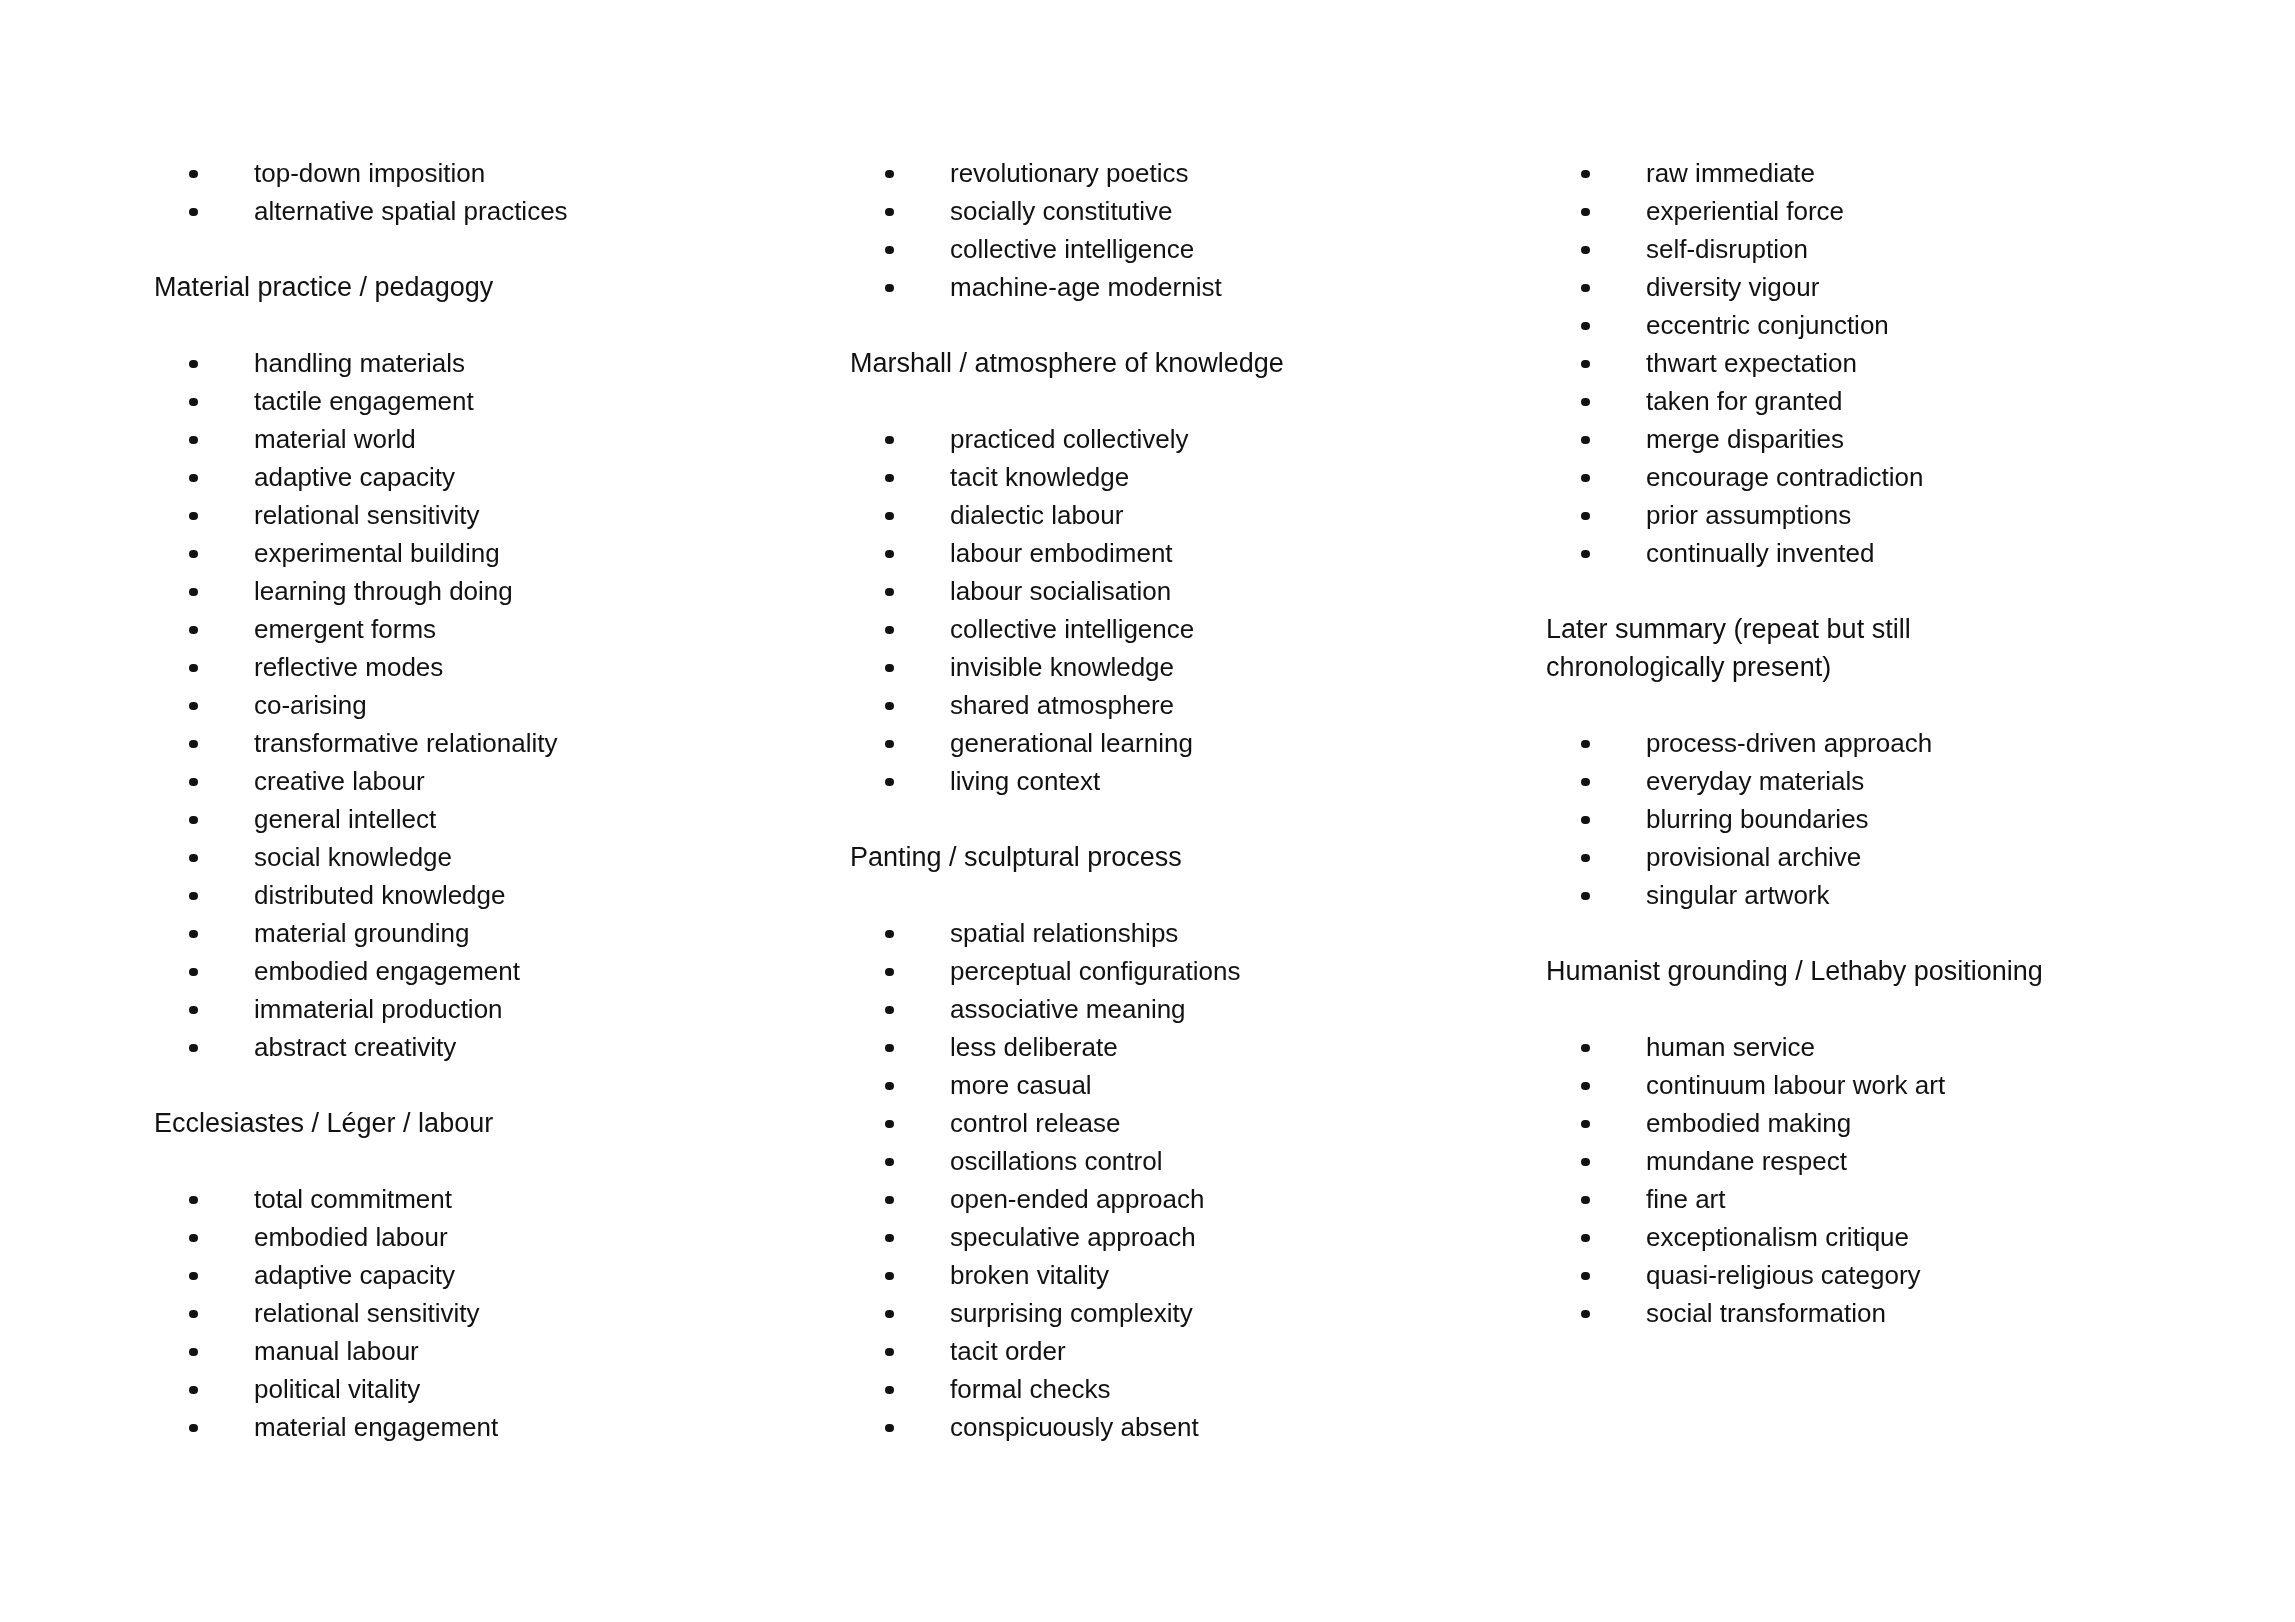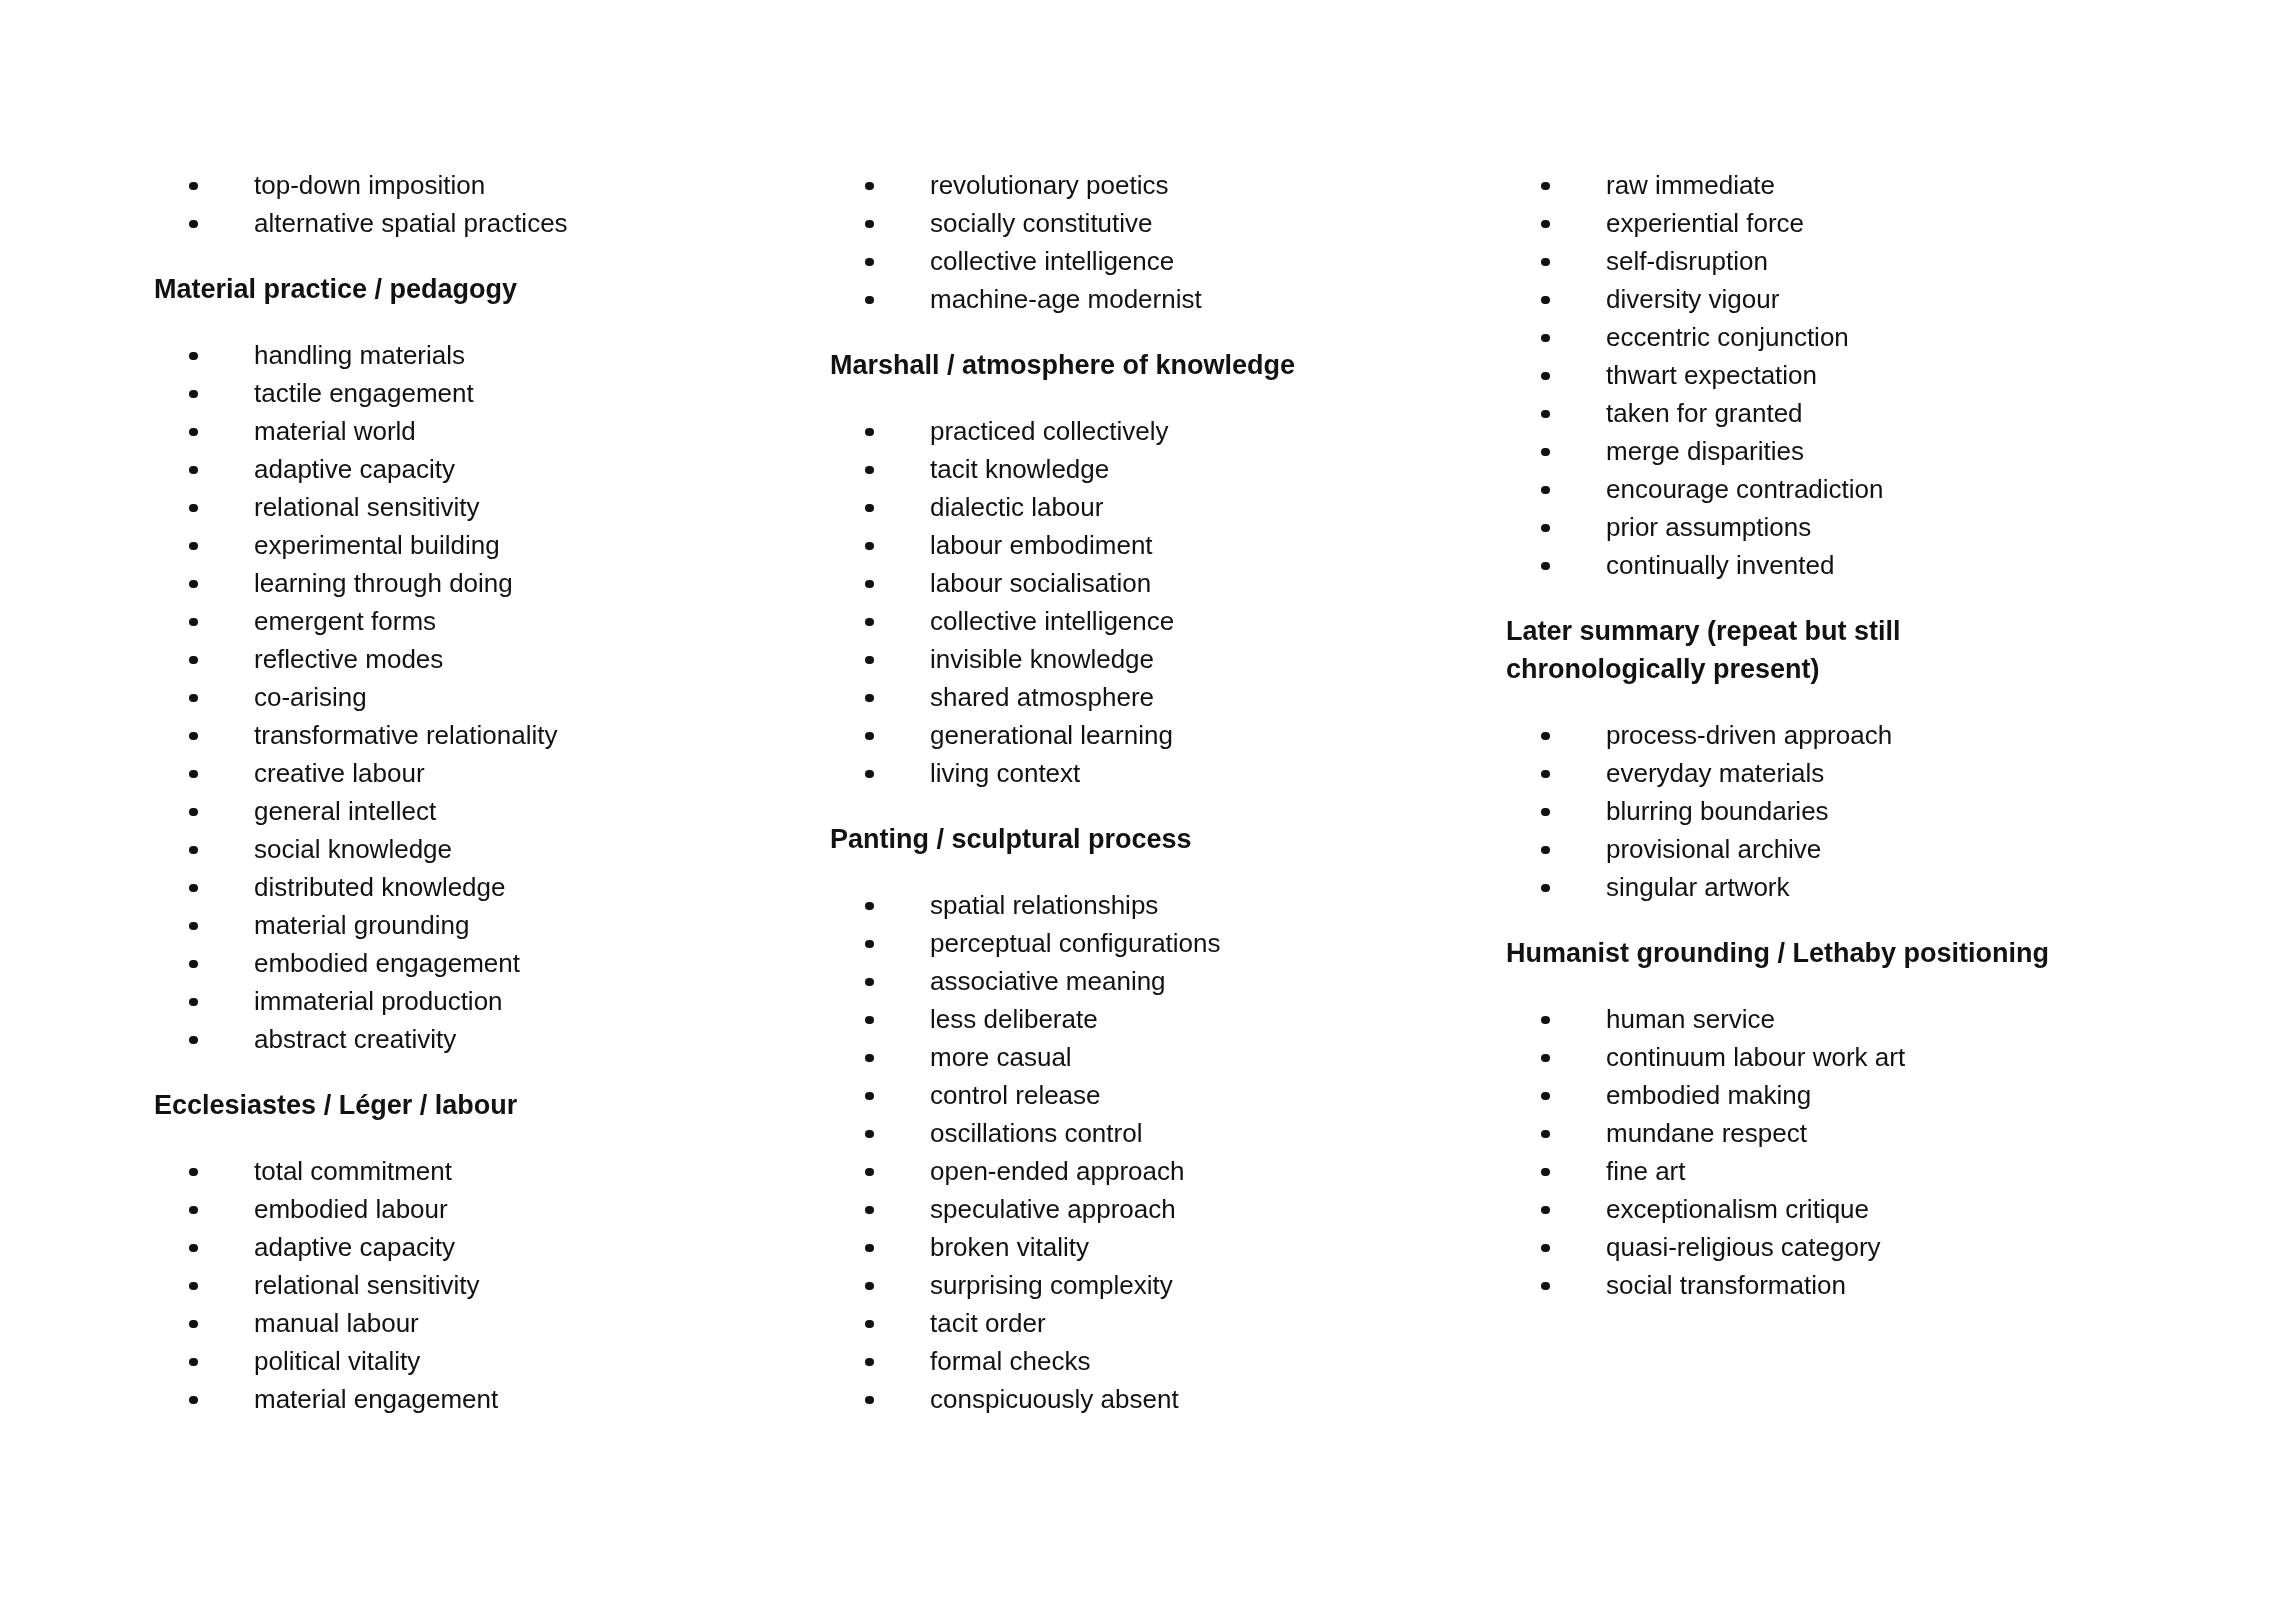--- a/index.html
+++ b/index.html
@@ -14,32 +14,32 @@
     position: relative;
     width: 2295px;
     height: 1622px;
     background: #ffffff;
     overflow: hidden;
     color: #121212;
   }
   .content {
     position: absolute;
     left: 154px;
-    top: 166px;
+    top: 154px;
     display: grid;
     grid-template-columns: 644px 644px 644px;
-    column-gap: 32px;
+    column-gap: 52px;
     align-items: start;
   }
   .column { min-width: 0; }
   h2.heading {
     font-size: 27px;
-    font-weight: 700;
+    font-weight: 400;
     line-height: 38px;
-    margin: 28px 0;
+    margin: 38px 0;
     color: #121212;
     letter-spacing: 0;
   }
   
   .column:nth-child(3) h2.heading:nth-of-type(1) { max-width: 487px; }
   ul.bullet-list {
     list-style: none;
     margin: 0;
     padding: 0;
   }

